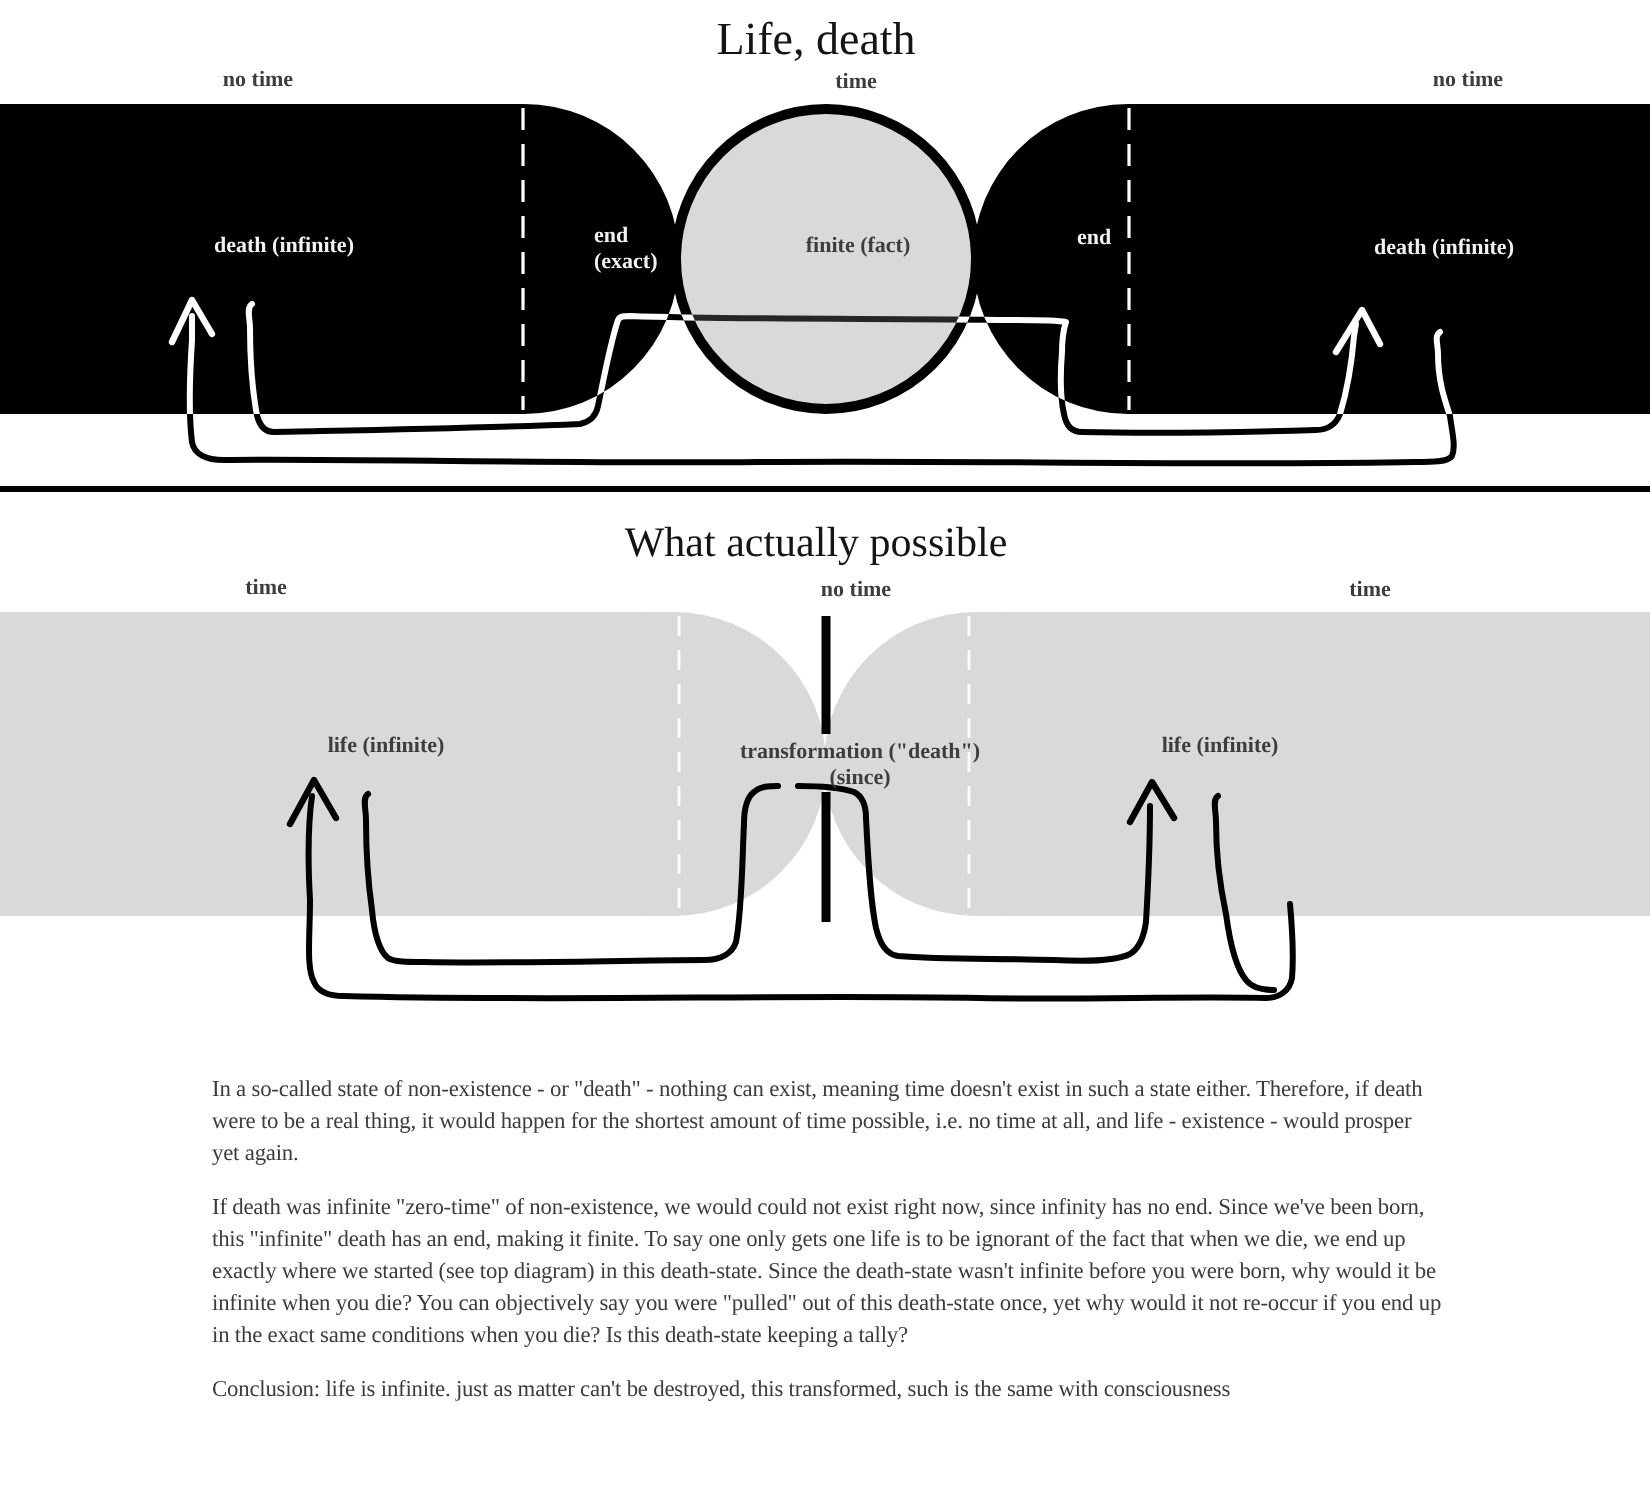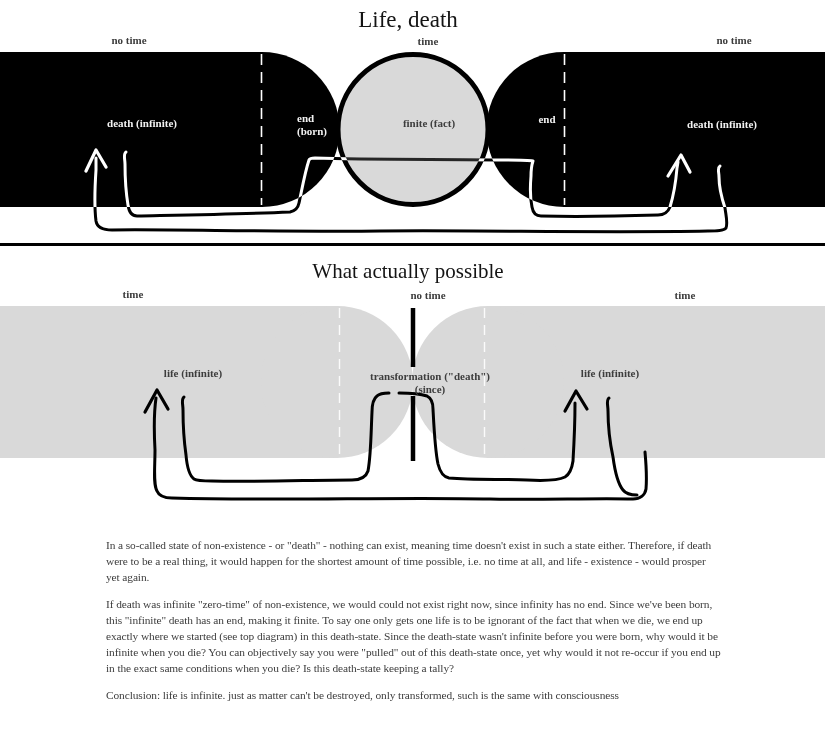--- a/index.html
+++ b/index.html
@@ -150,21 +150,21 @@
 
   <div class="title-1" style="left:408px;top:6px;">Life, death</div>
 
   <div class="lbl centered" style="left:113px;top:34px;">no time</div>
   <div class="lbl centered" style="left:412px;top:35px;">time</div>
   <div class="lbl centered" style="left:718px;top:34px;">no time</div>
 
   <div class="lbl centered on-black" style="left:126px;top:117px;">death (infinite)</div>
   <div class="lbl on-black two-line" style="left:281px;top:112px;">
     <div>end</div>
-    <div>(born)</div>
+    <div>(exact)</div>
   </div>
   <div class="lbl centered" style="left:413px;top:117px;">finite (fact)</div>
   <div class="lbl centered on-black" style="left:531px;top:113px;">end</div>
   <div class="lbl centered on-black" style="left:706px;top:118px;">death (infinite)</div>
 
   <div class="title-2" style="left:408px;top:259px;">What actually possible</div>
 
   <div class="lbl centered" style="left:117px;top:288px;">time</div>
   <div class="lbl centered" style="left:412px;top:289px;">no time</div>
   <div class="lbl centered" style="left:669px;top:289px;">time</div>
@@ -172,16 +172,16 @@
   <div class="lbl centered" style="left:177px;top:367px;">life (infinite)</div>
   <div class="lbl centered two-line center-text" style="left:414px;top:370px;line-height:12.5px;">
     <div>transformation ("death")</div>
     <div>(since)</div>
   </div>
   <div class="lbl centered" style="left:594px;top:367px;">life (infinite)</div>
 
   <div id="body-text">
     <p>In a so-called state of non-existence - or "death" - nothing can exist, meaning time doesn't exist in such a state either. Therefore, if death were to be a real thing, it would happen for the shortest amount of time possible, i.e. no time at all, and life - existence - would prosper yet again.</p>
     <p>If death was infinite "zero-time" of non-existence, we would could not exist right now, since infinity has no end. Since we've been born, this "infinite" death has an end, making it finite. To say one only gets one life is to be ignorant of the fact that when we die, we end up exactly where we started (see top diagram) in this death-state. Since the death-state wasn't infinite before you were born, why would it be infinite when you die? You can objectively say you were "pulled" out of this death-state once, yet why would it not re-occur if you end up in the exact same conditions when you die? Is this death-state keeping a tally?</p>
-    <p>Conclusion: life is infinite. just as matter can't be destroyed, only transformed, such is the same with consciousness</p>
+    <p>Conclusion: life is infinite. just as matter can't be destroyed, this transformed, such is the same with consciousness</p>
   </div>
 
 </div>
 
 </body></html>

